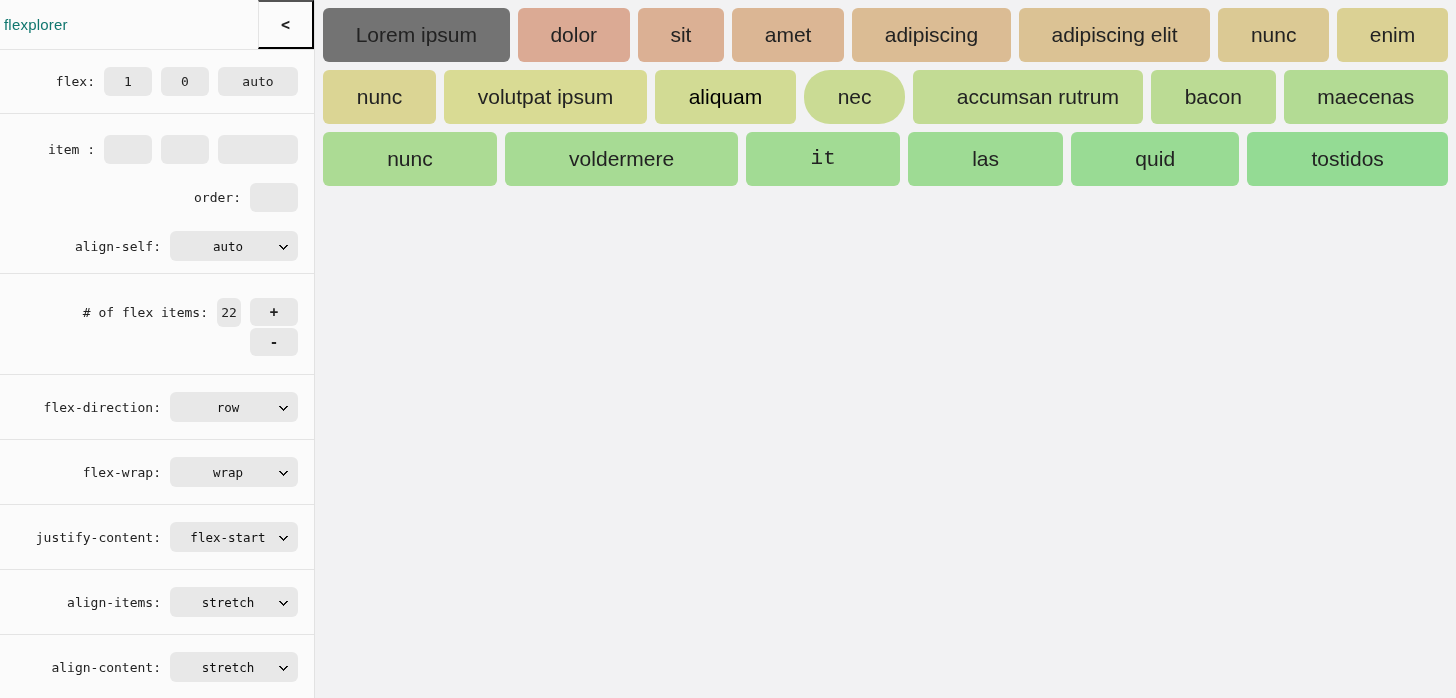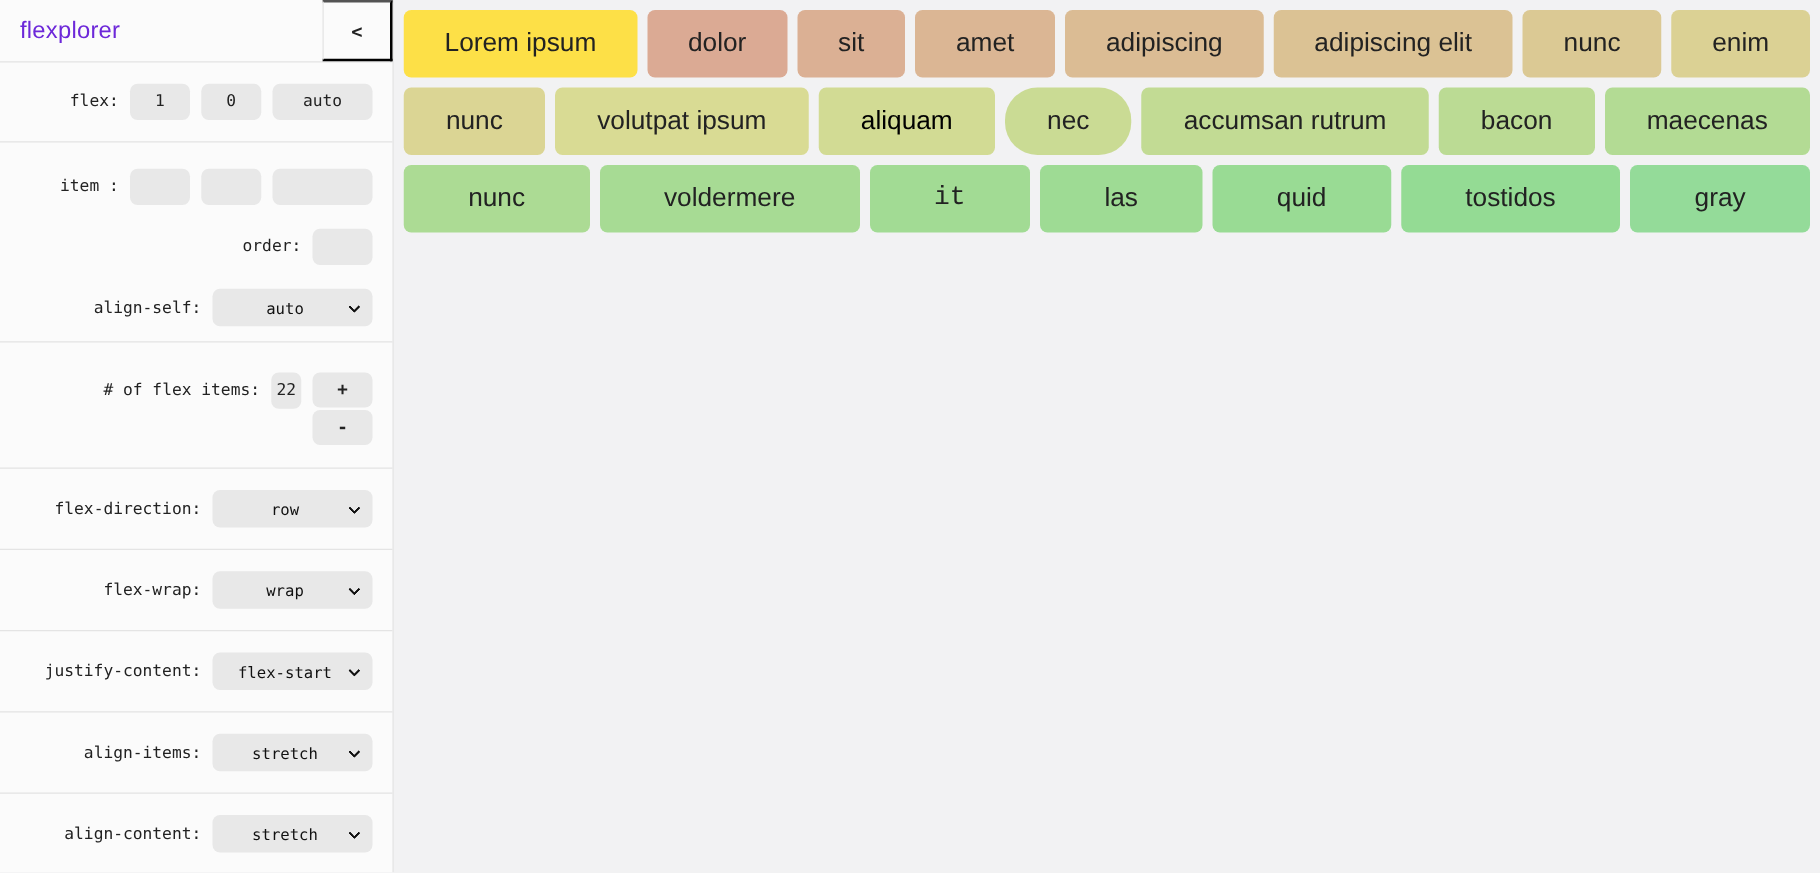--- a/index.html
+++ b/index.html
@@ -21,23 +21,23 @@
   .sb-header {
     height: 50px;
     display: flex;
     align-items: stretch;
     border-bottom: 1px solid #e4e4e4;
   }
   .sb-title {
     flex: 1;
     display: flex;
     align-items: center;
-    padding-left: 16px;
-    font-size: 19px;
-    color: #6d28d9;
+    padding-left: 4px;
+    font-size: 15px;
+    color: #0f766e;
     letter-spacing: 0.2px;
   }
   .collapse-btn {
     width: 56px;
     border-left: 1px solid #e4e4e4;
     display: flex;
     align-items: center;
     justify-content: center;
     font-family: "DejaVu Sans Mono", monospace;
     font-size: 15px;
@@ -244,40 +244,39 @@
       <div class="select">
         <span class="sel-value">stretch</span>
         <span class="chev"></span>
       </div>
     </div>
   </div>
 </aside>
 
 <main class="canvas">
     <div class="flex-row">
-      <div class="flex-item" style="background: #fde047; color: rgb(34, 34, 34);">Lorem ipsum</div>
+      <div class="flex-item" style="background: #737373; color: rgb(34, 34, 34);">Lorem ipsum</div>
       <div class="flex-item" style="background: rgb(219, 170, 148); color: rgb(34, 34, 34);">dolor</div>
       <div class="flex-item" style="background: rgb(219, 176, 148); color: rgb(34, 34, 34);">sit</div>
       <div class="flex-item" style="background: rgb(219, 182, 148); color: rgb(34, 34, 34);">amet</div>
       <div class="flex-item" style="background: rgb(219, 188, 148); color: rgb(34, 34, 34);">adipiscing</div>
       <div class="flex-item" style="background: rgb(219, 194, 148); color: rgb(34, 34, 34);">adipiscing elit</div>
       <div class="flex-item" style="background: rgb(219, 201, 148); color: rgb(34, 34, 34);">nunc</div>
       <div class="flex-item" style="background: rgb(219, 209, 148); color: rgb(34, 34, 34);">enim</div>
     </div>
     <div class="flex-row">
       <div class="flex-item" style="background: rgb(219, 213, 148); color: rgb(34, 34, 34);">nunc</div>
       <div class="flex-item" style="background: rgb(217, 219, 148); color: rgb(34, 34, 34);">volutpat ipsum</div>
       <div class="flex-item" style="background: rgb(210, 219, 148); color: #000000;">aliquam</div>
       <div class="flex-item" style="background: rgb(202, 219, 148); color: rgb(34, 34, 34); border-radius: 26px;">nec</div>
-      <div class="flex-item" style="background: rgb(194, 219, 148); color: rgb(34, 34, 34);">accumsan rutrum</div>
+      <div class="flex-item" style="background: rgb(194, 219, 148); color: rgb(34, 34, 34); text-align: right;">accumsan rutrum</div>
       <div class="flex-item" style="background: rgb(187, 219, 148); color: rgb(34, 34, 34);">bacon</div>
       <div class="flex-item" style="background: rgb(179, 219, 148); color: rgb(34, 34, 34);">maecenas</div>
     </div>
     <div class="flex-row">
       <div class="flex-item" style="background: rgb(172, 219, 148); color: rgb(34, 34, 34);">nunc</div>
       <div class="flex-item" style="background: rgb(167, 219, 148); color: rgb(34, 34, 34);">voldermere</div>
       <div class="flex-item" style="background: rgb(162, 219, 148); color: rgb(34, 34, 34); font-family: Liberation Mono, monospace;">it</div>
       <div class="flex-item" style="background: rgb(158, 219, 148); color: rgb(34, 34, 34);">las</div>
       <div class="flex-item" style="background: rgb(153, 219, 148); color: rgb(34, 34, 34);">quid</div>
       <div class="flex-item" style="background: rgb(148, 219, 148); color: rgb(34, 34, 34);">tostidos</div>
-      <div class="flex-item" style="background: rgb(148, 219, 153); color: rgb(34, 34, 34);">gray</div>
     </div>
   </main>
 
 </body></html>

